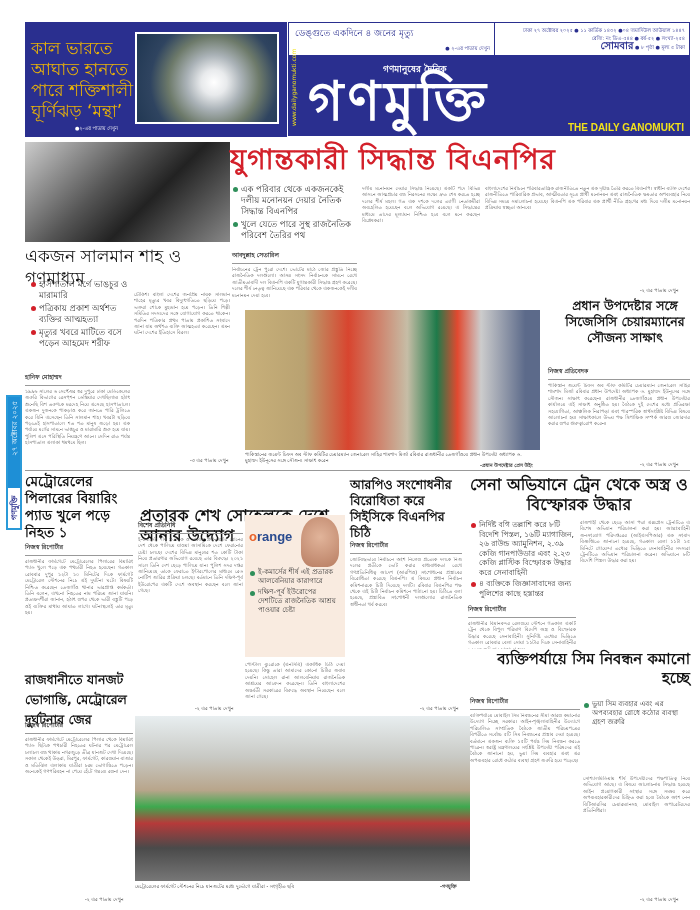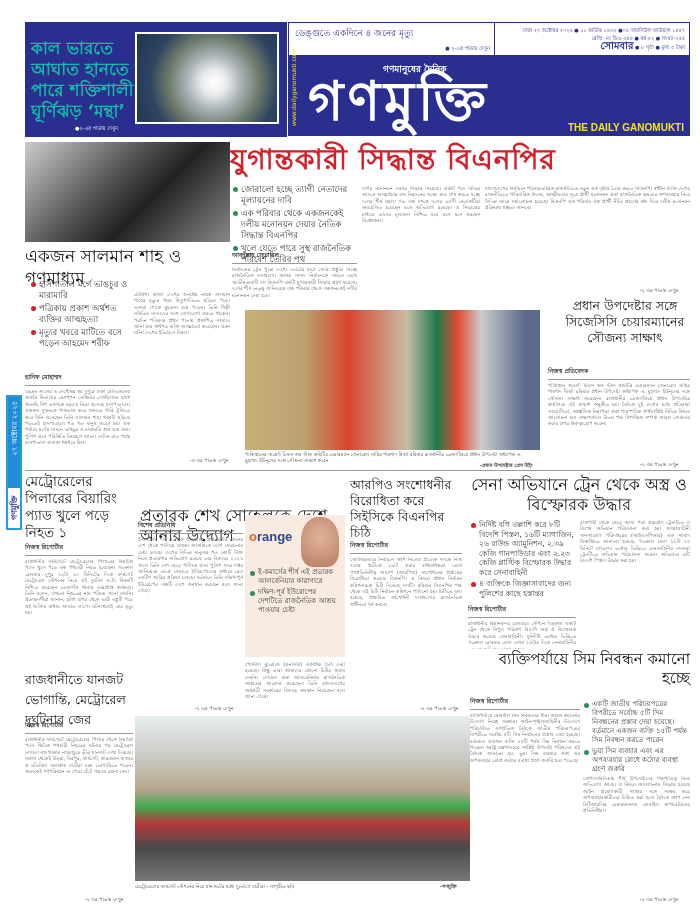--- a/index.html
+++ b/index.html
@@ -1,20 +1,20 @@
 <!DOCTYPE html>
 <html><head>
 <meta charset="utf-8">
 <style>
 *{box-sizing:border-box;margin:0;padding:0}
 body{width:700px;height:910px;background:#fff;font-family:"DejaVu Sans",sans-serif;position:relative;overflow:hidden;color:#222}
 .abs{position:absolute}
 .navy{background:#2a2f8f}
 .hdr-left{left:25px;top:22px;width:262px;height:115px;padding:6px}
-.cyclone-title{position:absolute;left:6px;top:16px;width:120px;color:#14b8a6;font-size:17px;line-height:21px;font-weight:bold;z-index:2}
+.cyclone-title{position:absolute;left:6px;top:16px;width:120px;color:#eab308;font-size:17px;line-height:21px;font-weight:normal;z-index:2}
 .cyclone-img{position:absolute;left:110px;top:10px;width:144px;height:92px;border:2px solid #fff;background:radial-gradient(circle at 55% 55%,#fff 0,#e8eaec 14%,#aab2b7 30%,#6d7a6a 50%,#2f4460 70%,#1e3550 100%)}
 .see-more{font-size:5px;color:#fff;position:absolute;left:50px;bottom:4px}
 .hdr-mid-top{left:288px;top:22px;width:206px;height:34px;border:1px solid #2a2f8f;border-right:none;padding:3px 6px;font-size:9px;color:#2a2f8f}
 .hdr-mid-top .more{position:absolute;right:4px;bottom:2px;font-size:5px}
 .hdr-right-top{left:494px;top:22px;width:196px;height:34px;border:1px solid #2a2f8f;padding:3px 4px;font-size:5px;color:#2a2f8f;text-align:right;line-height:8px}
 .hdr-right-top .day{font-size:10px;font-weight:bold}
 .masthead{left:288px;top:56px;width:402px;height:80px}
 .masthead .url{position:absolute;left:2px;top:10px;writing-mode:vertical-rl;transform:rotate(180deg);font-size:6px;color:#f2e21a;height:60px}
 .masthead .tag{position:absolute;left:95px;top:6px;color:#fff;font-size:9px;font-weight:bold}
 .masthead .logo{position:absolute;left:20px;top:14px;font-size:54px;color:#fff;font-weight:bold;letter-spacing:4px;line-height:64px}
@@ -22,21 +22,21 @@
 .photo-salman{left:25px;top:142px;width:205px;height:100px;background:linear-gradient(135deg,#ccc 0%,#555 40%,#222 60%,#888 100%)}
 h1.salman{left:25px;top:245px;width:205px;text-align:left;font-size:17px;line-height:22px;font-weight:normal;color:#111}
 .bul{font-size:8.5px;line-height:11px;color:#333;position:relative;padding-left:9px;margin-bottom:2px}
 .bul:before{content:"";position:absolute;left:1px;top:3px;width:5px;height:5px;border-radius:50%;background:#d3202a}
 .bul.green:before{background:#2f8f5a}
 .text-block{font-size:4.8px;line-height:6.4px;color:#555;text-align:justify;overflow:hidden}
 .byline{font-size:6px;font-weight:bold;color:#333;border-bottom:1px solid #999;padding-bottom:2px;margin-bottom:3px}
 .main-head{left:230px;top:142px;width:460px;color:#d3202a;font-size:28px;font-weight:bold;line-height:36px;letter-spacing:1px}
 .photo-meet{left:245px;top:310px;width:295px;height:140px;background:linear-gradient(90deg,#c8b07a 0%,#b9a271 20%,#d8452f 35%,#c6bda6 55%,#1e7a4a 65%,#e14930 72%,#ccc 80%,#5c6a8a 95%)}
 .caption{font-size:4.8px;color:#333;line-height:6px}
-h2{font-weight:normal;color:#111}
+h2{font-weight:bold;color:#111}
 .vert-tab{left:6px;top:395px;width:16px;height:135px;border:2px solid #2a9ad8;background:#1e8fd6}
 .vert-tab span{position:absolute;writing-mode:vertical-rl;transform:rotate(180deg);color:#fff;font-size:7px;left:1px;top:4px}
 .vert-tab .brand{position:absolute;bottom:0;left:0;width:12px;height:40px;background:#fff;writing-mode:vertical-rl;transform:rotate(180deg);font-size:8px;font-weight:bold;color:#2a2f8f;text-align:center}
 .orange-box{left:245px;top:515px;width:100px;height:142px;background:#f9ebe0;padding:4px}
 .orange-logo{font-size:13px;font-weight:bold;color:#2a4b8f;margin-top:10px;font-family:"Liberation Sans",sans-serif}
 .orange-logo b{color:#e8622a}
 .face{position:absolute;right:6px;top:2px;width:38px;height:50px;border-radius:45% 45% 30% 30%;background:radial-gradient(circle at 50% 40%,#e1b49a,#b87d62);}
 .photo-street{left:135px;top:716px;width:335px;height:165px;background:linear-gradient(180deg,#e8eef0 0%,#c8c9c4 25%,#b8a58b 45%,#3ea94f 55%,#b63a3a 65%,#4a4a4a 80%,#777 100%)}
 .rule{background:#999}
 </style>
@@ -78,21 +78,20 @@
 <div class="abs text-block" style="left:134px;top:292px;width:96px;height:165px">চৌকিশ। বাংলা দেশের জনপ্রিয় নায়ক সালমান শাহের মৃত্যুর খবর বিদ্যুৎগতিতে ছড়িয়ে পড়ে। ভক্তরা শোকে মুহ্যমান হয়ে পড়েন। তিনি শিল্পী সমিতির সদস্যদের সঙ্গে যোগাযোগ করতে থাকেন। পরদিন পত্রিকার প্রথম পাতায় প্রকাশিত সংবাদে জানা যায় অর্থশত ব্যক্তি আত্মহত্যা করেছেন। এমন ঘটনা দেশের ইতিহাসে বিরল।</div>
 <div class="abs caption" style="left:190px;top:458px">-৩ এর পাতায় দেখুন</div>
 
 <div class="abs vert-tab">
   <span>২৭ অক্টোবর ২০২৫</span>
   <div class="brand">গণমুক্তি</div>
 </div>
 
 <div class="abs main-head">যুগান্তকারী সিদ্ধান্ত বিএনপির</div>
 <div class="abs" style="left:232px;top:184px;width:120px">
-  <div class="bul green">জোরালো হচ্ছে ত্যাগী নেতাদের মূল্যায়নের দাবি</div>
   <div class="bul green">এক পরিবার থেকে একজনকেই দলীয় মনোনয়ন দেয়ার নৈতিক সিদ্ধান্ত বিএনপির</div>
   <div class="bul green">খুলে যেতে পারে সুস্থ রাজনৈতিক পরিবেশ তৈরির পথ</div>
 </div>
 <div class="abs" style="left:232px;top:250px;width:125px">
   <div class="byline">আবদুল্লাহ সেতারিল</div>
   <div class="text-block" style="height:52px">নির্বাচনের ট্রেন পুরো দেশে। ভোটের মাঠে জোর প্রস্তুতি নিচ্ছে রাজনৈতিক দলগুলো। আসন্ন সংসদ নির্বাচনকে সামনে রেখে জাতীয়তাবাদী দল বিএনপি একটি যুগান্তকারী সিদ্ধান্ত গ্রহণ করেছে। দলের শীর্ষ নেতৃত্ব জানিয়েছে এক পরিবার থেকে একজনকেই দলীয় মনোনয়ন দেয়া হবে।</div>
 </div>
 <div class="abs text-block" style="left:362px;top:186px;width:118px;height:118px">দলীয় মনোনয়ন দেয়ার সিদ্ধান্ত নিয়েছে। একটি পদে বিভিন্ন আসনে আত্মপ্রচার বন্ধ নিরসনের লক্ষ্যে দ্রুত শেষ করতে হচ্ছে দলের শীর্ষ মহল। গত এক দশকে দলের ত্যাগী নেতাকর্মীরা অবহেলিত হয়েছেন বলে অভিযোগ রয়েছে। এ সিদ্ধান্তের মাধ্যমে তাদের মূল্যায়ন নিশ্চিত হবে বলে মনে করছেন বিশ্লেষকরা।</div>
 <div class="abs text-block" style="left:485px;top:186px;width:205px;height:98px">বাংলাদেশের নির্বাচনে পরিবারতান্ত্রিক রাজনীতিতে নতুন এক দৃষ্টান্ত তৈরি করতে বিএনপি। স্বাধীন ব্যক্তি দেশের রাজনীতিতে পারিবারিক প্রভাব, আত্মীয়তার সূত্রে প্রার্থী মনোনয়ন এবং রাজনৈতিক ক্ষমতার অপব্যবহার নিয়ে বিভিন্ন সময়ে সমালোচনা হয়েছে। বিএনপি এক পরিবার এক প্রার্থী নীতি গ্রহণের মধ্য দিয়ে দলীয় মনোনয়ন প্রক্রিয়ায় স্বচ্ছতা আনবে।</div>
 <div class="abs caption" style="left:640px;top:288px">-২ এর পাতায় দেখুন</div>
@@ -154,21 +153,20 @@
   <div class="text-block" style="height:28px">রাজধানীর বিমানবন্দর রেলওয়ে স্টেশনে গতকাল একটি ট্রেন থেকে বিপুল পরিমাণ বিদেশি অস্ত্র ও বিস্ফোরক উদ্ধার করেছে সেনাবাহিনী। সুনির্দিষ্ট তথ্যের ভিত্তিতে গতকাল রোববার বেলা সোয়া ১১টার দিকে সেনাবাহিনীর নেতৃত্বে অভিযান চালানো হয়।</div>
 </div>
 <div class="abs text-block" style="left:580px;top:520px;width:110px;height:115px">রাজশাহী থেকে ছেড়ে আসা পদ্মা এক্সপ্রেস ট্রেনটিতে এ বিশেষ অভিযান পরিচালনা করা হয়। আন্তঃবাহিনী জনসংযোগ পরিদপ্তরের (আইএসপিআর) এক সংবাদ বিজ্ঞপ্তিতে জানানো হয়েছে, গতকাল বেলা ১১টা ১৫ মিনিটে গোয়েন্দা তথ্যের ভিত্তিতে সেনাবাহিনীর সদস্যরা ট্রেনটিতে অভিযান পরিচালনা করেন। অভিযানে ৮টি বিদেশি পিস্তল উদ্ধার করা হয়।</div>
 
 <h2 class="abs" style="left:468px;top:650px;width:222px;text-align:right;font-size:15px;line-height:19px">ব্যক্তিপর্যায়ে সিম নিবন্ধন কমানো হচ্ছে</h2>
 <div class="abs" style="left:470px;top:696px;width:110px">
   <div class="byline">নিজস্ব রিপোর্টার</div>
   <div class="text-block" style="height:190px">ব্যক্তিপর্যায়ে মোবাইল সিম নিবন্ধনের সীমা আরও কমানোর উদ্যোগ নিচ্ছে সরকার। আইন-শৃঙ্খলাবাহিনীর উদ্যোগে পরিচালিত সাম্প্রতিক বৈঠকে জাতীয় পরিচয়পত্রের বিপরীতে সর্বোচ্চ ৫টি সিম নিবন্ধনের প্রস্তাব দেয়া হয়েছে। বর্তমানে একজন ব্যক্তি ১৫টি পর্যন্ত সিম নিবন্ধন করতে পারেন। স্বরাষ্ট্র মন্ত্রণালয়ের সংশ্লিষ্ট উপদেষ্টা পরিষদের এই বৈঠকে জানানো হয়, ভুয়া সিম ব্যবহার এবং এর অপব্যবহার রোধে কঠোর ব্যবস্থা গ্রহণ জরুরি হয়ে পড়েছে।</div>
 </div>
 <div class="abs" style="left:583px;top:700px;width:107px">
-  <div class="bul green" style="font-size:7px;line-height:9px">একটি জাতীয় পরিচয়পত্রের বিপরীতে সর্বোচ্চ ৫টি সিম নিবন্ধনের প্রস্তাব দেয়া হয়েছে। বর্তমানে একজন ব্যক্তি ১৫টি পর্যন্ত সিম নিবন্ধন করতে পারেন</div>
   <div class="bul green" style="font-size:7px;line-height:9px">ভুয়া সিম ব্যবহার এবং এর অপব্যবহার রোধে কঠোর ব্যবস্থা গ্রহণ জরুরি</div>
 </div>
 <div class="abs text-block" style="left:583px;top:776px;width:107px;height:116px">সোশ্যালমিডিয়ায় শীর্ষ উপদেষ্টাদের পক্ষপাতিত্ব নিয়ে অভিযোগ আছে। এ বিষয়ে আলোচনায় সিদ্ধান্ত হয়েছে আইন প্রয়োগকারী সংস্থার সঙ্গে সমন্বয় করে অপব্যবহারকারীদের চিহ্নিত করা হবে। বৈঠকে অংশ নেন বিটিআরসির চেয়ারম্যানসহ মোবাইল অপারেটরদের প্রতিনিধিরা।</div>
 <div class="abs caption" style="left:640px;top:897px">-২ এর পাতায় দেখুন</div>
 
 <div class="abs photo-street"></div>
 <div class="abs caption" style="left:135px;top:884px;width:260px">মেট্রোরেলের ফার্মগেট স্টেশনের নিচে যানজটের মধ্যে দুর্ভোগে যাত্রীরা - সংগৃহীত ছবি</div>
 <div class="abs caption" style="left:440px;top:884px;font-weight:bold">-গণমুক্তি</div>
 
 </body></html>

